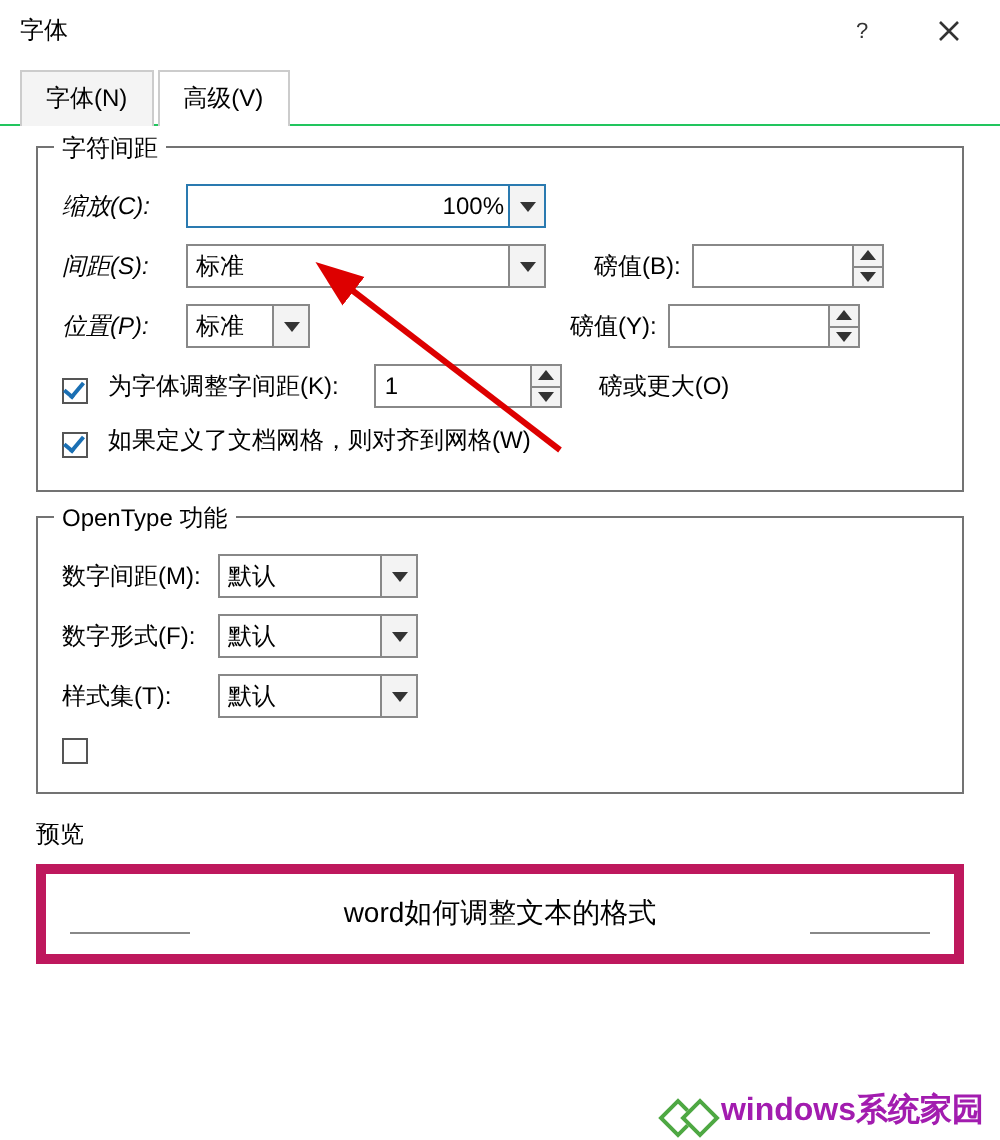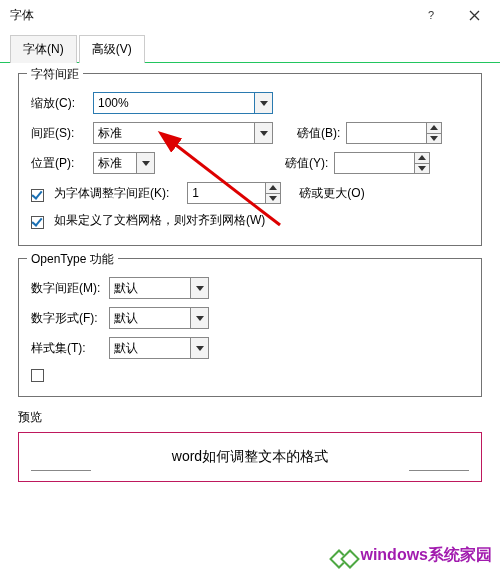--- a/index.html
+++ b/index.html
@@ -53,31 +53,31 @@
     position: relative;
   }
   .fieldset .legend {
     position: absolute;
     top: -8px; left: 8px;
     background: #fff;
     padding: 0 4px;
     font-size: 12px;
   }
   .row { display:flex; align-items:center; margin: 8px 0; gap: 6px; }
-  .label { min-width: 56px; }
+  .label { min-width: 56px; font-style: italic; }
   .label-wide { min-width: 72px; }
   .combo, .input {
     border: 1px solid #888;
     height: 22px;
     display:flex; align-items:center;
     background:#fff;
     padding: 0 4px;
   }
   .combo { position:relative; padding-right:20px; }
-  .combo.blue { border-color:#2a7ab0; }
+  .combo.blue { border-color:#2a7ab0;justify-content:flex-end; }
   .combo .drop {
     position:absolute; right:0; top:0; bottom:0; width:18px;
     border-left:1px solid #888;
     display:flex; align-items:center; justify-content:center;
     background:#f3f3f3;
   }
   .combo.blue .drop { border-left-color:#2a7ab0; }
   .chev { width:0;height:0;border-left:4px solid transparent;border-right:4px solid transparent;border-top:5px solid #333; }
   .spinner {
     display:flex; height:22px;
@@ -100,21 +100,21 @@
   .checkbox {
     width:13px;height:13px;border:1px solid #555;display:inline-flex;align-items:center;justify-content:center;margin-right:4px;
     position:relative; top:2px;
   }
   .checkbox.checked::after{
     content:""; position:absolute; left:2px; top:-1px; width:4px; height:8px;
     border-right:2px solid #1a6fb3; border-bottom:2px solid #1a6fb3;
     transform: rotate(40deg);
   }
   .preview-box {
-    border:1px solid #be185d;
+    border:5px solid #be185d;
     height:50px;
     margin-top:6px;
     display:flex;align-items:center;justify-content:center;
     font-size:14px;
     position:relative;
   }
   .preview-box .line {
     position:absolute; bottom:10px; height:1px; background:#888; width:60px;
   }
   .preview-box .line.left{ left:12px; }

